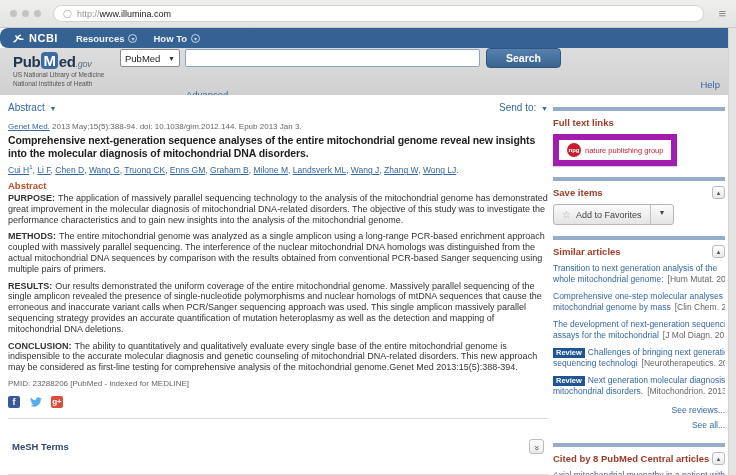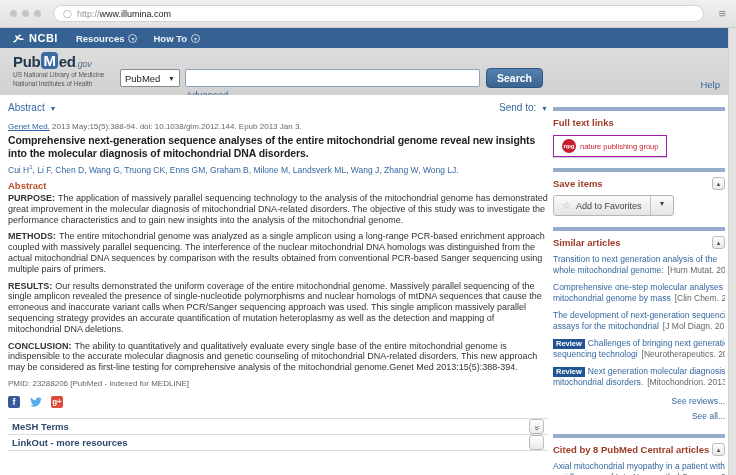--- a/index.html
+++ b/index.html
@@ -9,79 +9,79 @@
   
   .chrome { height:28px; background:linear-gradient(#efefed,#e3e3e1); border-bottom:1px solid #c9c9c7; display:flex; align-items:center; padding:0 10px; }
   .dots { display:flex; gap:5px; margin-right:12px; }
   .dot { width:7px; height:7px; border-radius:50%; background:#c6c4c2; }
   .urlbar { flex:1; height:17px; background:#fff; border:1px solid #d2d2d0; border-radius:9px; display:flex; align-items:center; padding:0 9px; font-size:9px; margin-right:14px; }
   .page-ico { color:#9a9a98; font-size:8px; margin-right:5px; }
   .url-scheme { color:#999; } .url-host { color:#222; }
   .menu-ico { color:#8d8d8b; font-size:13px; line-height:1; }
 
   
-  .ncbi { height:20px; background:#366293; display:flex; align-items:center; padding:0 12px; color:#fff; font-size:9.5px; }
+  .ncbi { height:20px; background:#366293; display:flex; align-items:center; padding:0 12px; color:#fff; font-size:9.5px;border-radius:8px; }
   .ncbi-logo { margin-right:4px; display:flex; align-items:center; }
   .ncbi-brand { font-weight:bold; font-size:11px; letter-spacing:.5px; margin-right:18px; }
   .ncbi-item { display:flex; align-items:center; margin-right:16px; font-weight:bold; color:#eef3f8; cursor:pointer; }
   .caret-circle { display:inline-block; width:9px; height:9px; border:1px solid #c5d4e4; border-radius:50%; font-size:6px; line-height:8px; text-align:center; color:#c5d4e4; margin-left:4px; }
   .signin { margin-left:auto; text-decoration:underline; font-size:9px; color:#fff; cursor:pointer;margin-top:28px; }
 
   
   .masthead { height:58px; background:linear-gradient(#dddddd,#cecece); border-bottom:1px solid #bebebe; position:relative; }
   .pmlogo { position:absolute; left:13px; top:5px; }
   .pmlogo-line { font-size:15px; font-weight:bold; color:#21364e; letter-spacing:-0.3px; }
   .m-box { display:inline-block; background:#3a6ca3; color:#fff; border-radius:4px; padding:0 2px; margin:0 1px; transform:translateY(-1px); }
   .gov { font-style:italic; font-weight:normal; font-size:9px; color:#5b6e80; }
   .tagline { font-size:6.5px; color:#555; line-height:1.35; margin-top:1px; }
-  .searchrow { position:absolute; left:120px; top:20px; display:flex; align-items:center; }
+  .searchrow { position:absolute; left:120px; top:0; display:flex; align-items:center; }
   .db-select { width:60px; height:18px; border:1px solid #8a8a8a; border-radius:2px; background:#fff; font-size:9.5px; color:#222; display:flex; align-items:center; justify-content:space-between; padding:0 4px; margin-right:5px; cursor:pointer; }
   .db-caret { font-size:7px; color:#333; }
   .search-input { width:295px; height:18px; border:1px solid #8aa4c2; border-radius:2px; background:#fff; margin-right:6px; font-size:10px; padding:0 4px; }
-  .search-btn { height:20px; padding:0 10px; background:linear-gradient(#5681b0,#3a638f); color:#fff; font-weight:bold; font-size:10.5px; border:1px solid #2e557e; border-radius:4px; cursor:pointer; }
+  .search-btn { height:20px; padding:0 19px; background:linear-gradient(#5681b0,#3a638f); color:#fff; font-weight:bold; font-size:10.5px; border:1px solid #2e557e; border-radius:4px; cursor:pointer; }
   .advanced { position:absolute; left:186px; top:41px; font-size:9.5px; color:#3567a0; cursor:pointer; }
   .help { position:absolute; right:16px; top:31px; font-size:9.5px; color:#3567a0; cursor:pointer;margin-left:8px; }
 
   
   .scrollstrip { position:absolute; right:0; top:28px; width:8px; bottom:0; background:#e4e4e2; border-left:1px solid #d1d1cf; }
 
   
   .content { position:absolute; top:95px; left:0; right:8px; bottom:0; background:#fff; }
   .main { position:absolute; left:8px; width:540px; top:0; }
   .toprow { display:flex; justify-content:space-between; align-items:center; padding:7px 0 9px; font-size:10px; color:#3567a0; }
   .ddcaret { font-size:7px; margin-left:2px; }
   .citation { font-size:8px; color:#666; margin-bottom:3px; }
   .citation a { color:#3567a0; text-decoration:underline; cursor:pointer; }
   .art-title { font-size:10.5px; font-weight:bold; color:#222; line-height:1.25; letter-spacing:-0.1px; margin:3px 0 4px; }
   .authors { font-size:8.5px; color:#3567a0; margin-bottom:3px; }
-  .authors a { color:#3567a0; cursor:pointer; }
+  .authors a { color:#3567a0; text-decoration:underline; cursor:pointer; }
   .authors sup { font-size:6px; }
   .sep { color:#3567a0; }
   .authinfo { margin:8px 0 4px; font-size:9.5px; font-weight:bold; color:#333; }
   .plus-ico { color:#777; font-weight:normal; font-size:10px; margin-right:3px; }
   .abs-h { color:#b84e26; font-weight:bold; font-size:9.5px; margin:5px 0 2px; }
   .para { font-size:9px; color:#333; line-height:1.2; margin-bottom:6px; }
   .para b { margin-right:3px; }
   .pmid { font-size:8px; color:#666; margin:6px 0 7px; }
   .share { display:flex; gap:9px; align-items:center; margin-bottom:10px; }
   .sicon { width:12px; height:12px; border-radius:2px; color:#fff; font-size:9px; font-weight:bold; text-align:center; line-height:12px; cursor:pointer; }
   .fb { background:#3b5998; } .gp { background:#dd4b39; font-size:8px; }
-  .expander { border-top:1px solid #dcdcdc; padding:0 4px; display:flex; justify-content:space-between; align-items:center; }
+  .expander { border-top:1px solid #dcdcdc; padding:20px 4px; display:flex; justify-content:space-between; align-items:center; }
   .expander:last-of-type { border-bottom:1px solid #dcdcdc; }
   .exp-label { font-size:9.5px; font-weight:bold; color:#31496b; }
   .chev-btn { width:15px; height:15px; border:1px solid #bbb; border-radius:3px; background:linear-gradient(#fff,#eaeaea); color:#555; font-size:9px; display:flex; align-items:center; justify-content:center; cursor:pointer; }
   .chev-glyph { transform:rotate(90deg); letter-spacing:-2px; display:inline-block; }
 
   
   .sidebar { position:absolute; left:553px; width:172px; top:12px; }
   .side-sec { position:relative; margin-bottom:11px; }
   .side-bar-top { height:4px; background:#96adc9; margin-bottom:6px; }
   .side-h { color:#9c3b26; font-weight:bold; font-size:9.5px; margin-bottom:6px; }
   .collapse-btn { position:absolute; right:0; top:9px; width:13px; height:13px; border:1px solid #bbb; border-radius:3px; background:linear-gradient(#fff,#e8e8e8); font-size:7px; color:#555; text-align:center; line-height:12px; cursor:pointer; }
-  .npg-btn { display:inline-flex; align-items:center; gap:4px; border:1px solid #a21caf; background:#fff; padding:3px 8px; box-shadow:0 1px 1px rgba(0,0,0,.18); cursor:pointer; }
+  .npg-btn { display:inline-flex; align-items:center; gap:4px; border:6px solid #a21caf; background:#fff; padding:3px 8px; box-shadow:0 1px 1px rgba(0,0,0,.18); cursor:pointer; }
   .npg-circle { width:14px; height:14px; border-radius:50%; background:#c41e2f; color:#fff; font-size:6px; font-weight:bold; display:flex; align-items:center; justify-content:center; }
   .npg-text { color:#c41e2f; font-size:7.5px; }
   .fav-btn { display:inline-flex; border:1px solid #b5b5b5; border-radius:3px; overflow:hidden; background:linear-gradient(#fbfbfb,#e4e4e4); font-size:9px; color:#444; cursor:pointer; }
   .fav-main { padding:4px 8px; display:flex; gap:5px; align-items:center; border-right:1px solid #c2c2c2; }
   .star { color:#a9a9a9; font-size:10px; }
   .fav-caret { padding:4px 8px; font-size:7px; color:#444; }
   .sim-item { font-size:8.5px; line-height:1.3; margin-bottom:6px; }
   .sim-l1, .sim-l2 { white-space:nowrap; overflow:hidden; }
   .sim-l2 { display:flex; justify-content:space-between; }
   .sim-item a { color:#3567a0; cursor:pointer; text-decoration:none; }

